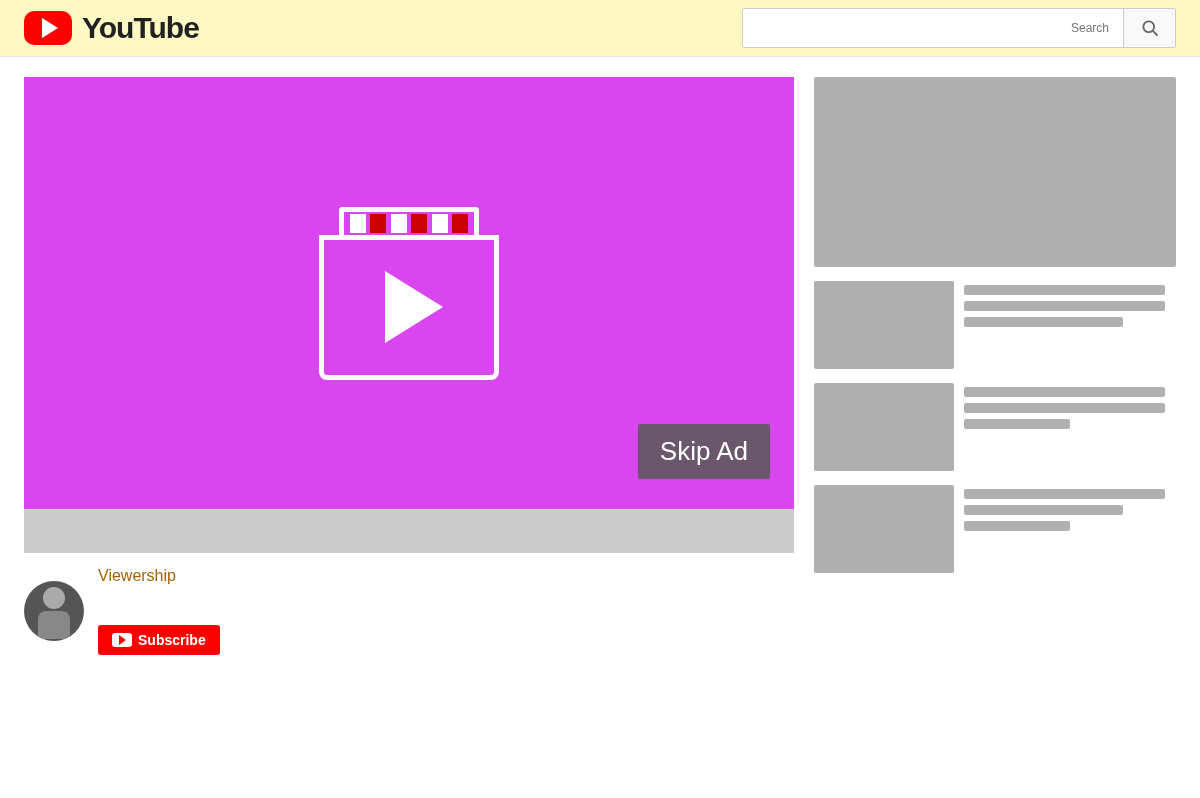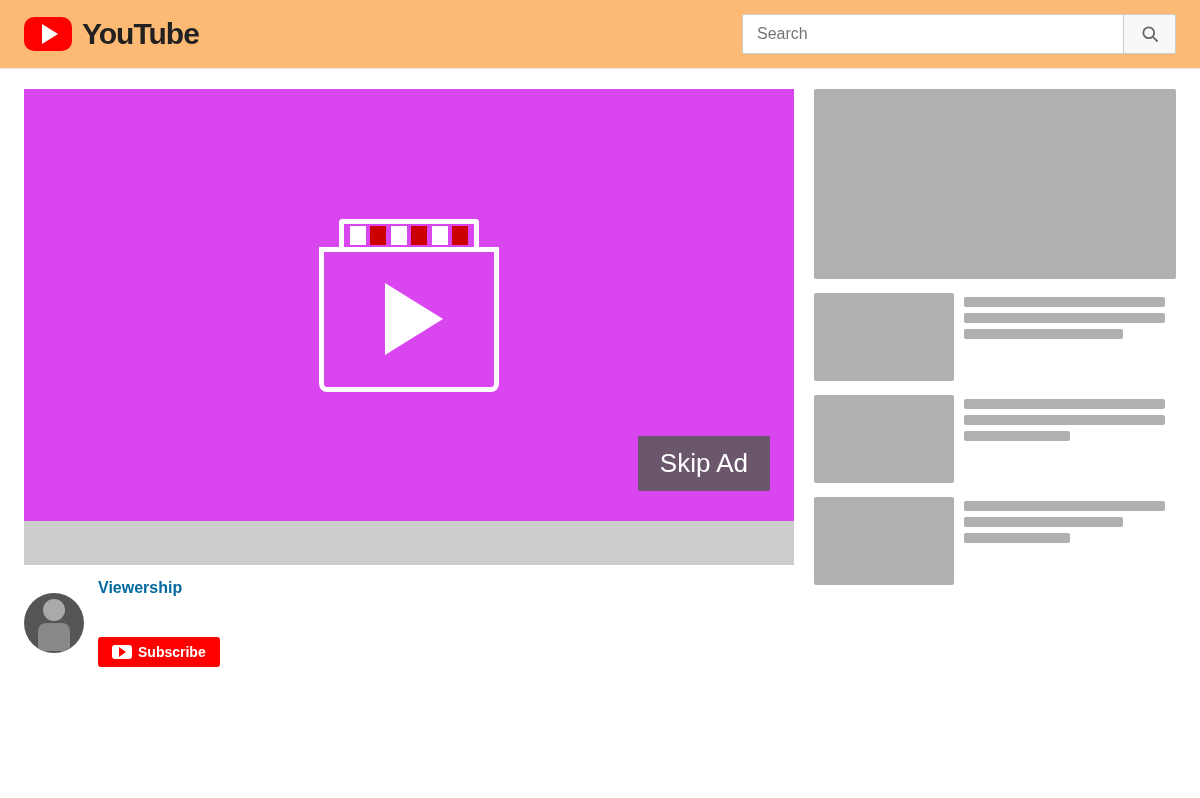--- a/index.html
+++ b/index.html
@@ -8,22 +8,22 @@
       background: #ffffff;
       width: 1200px;
       min-height: 798px;
       overflow: hidden;
     }
 
     
     .header {
       display: flex;
       align-items: center;
-      padding: 14px 24px;
-      background: #fdba74;
+      padding: 8px 24px;
+      background: #fef9c3;
       border-bottom: 1px solid #e5e5e5;
       gap: 24px;
     }
     .logo-area {
       display: flex;
       align-items: center;
       gap: 10px;
       flex-shrink: 0;
     }
     .yt-logo-icon {
@@ -54,24 +54,25 @@
       align-items: center;
       margin-left: auto;
       border: 1.5px solid #cccccc;
       border-radius: 2px;
       overflow: hidden;
     }
     .search-input {
       width: 380px;
       height: 38px;
       padding: 0 14px;
-      font-size: 16px;
+      font-size: 12px;
       border: none;
       outline: none;
       color: #666;
+      text-align: right;
     }
     .search-btn {
       width: 52px;
       height: 38px;
       background: #f8f8f8;
       border: none;
       border-left: 1.5px solid #cccccc;
       cursor: pointer;
       display: flex;
       align-items: center;
@@ -206,22 +207,22 @@
       background: #888888;
       border-radius: 8px 8px 0 0;
     }
     .channel-details {
       display: flex;
       flex-direction: column;
       gap: 8px;
     }
     .channel-name {
       font-size: 16px;
-      font-weight: 700;
-      color: #0369a1;
+      font-weight: 400;
+      color: #a16207;
     }
     .subscribe-btn {
       display: flex;
       align-items: center;
       gap: 6px;
       background: #ff0000;
       color: #ffffff;
       border: none;
       border-radius: 3px;
       padding: 7px 14px;

